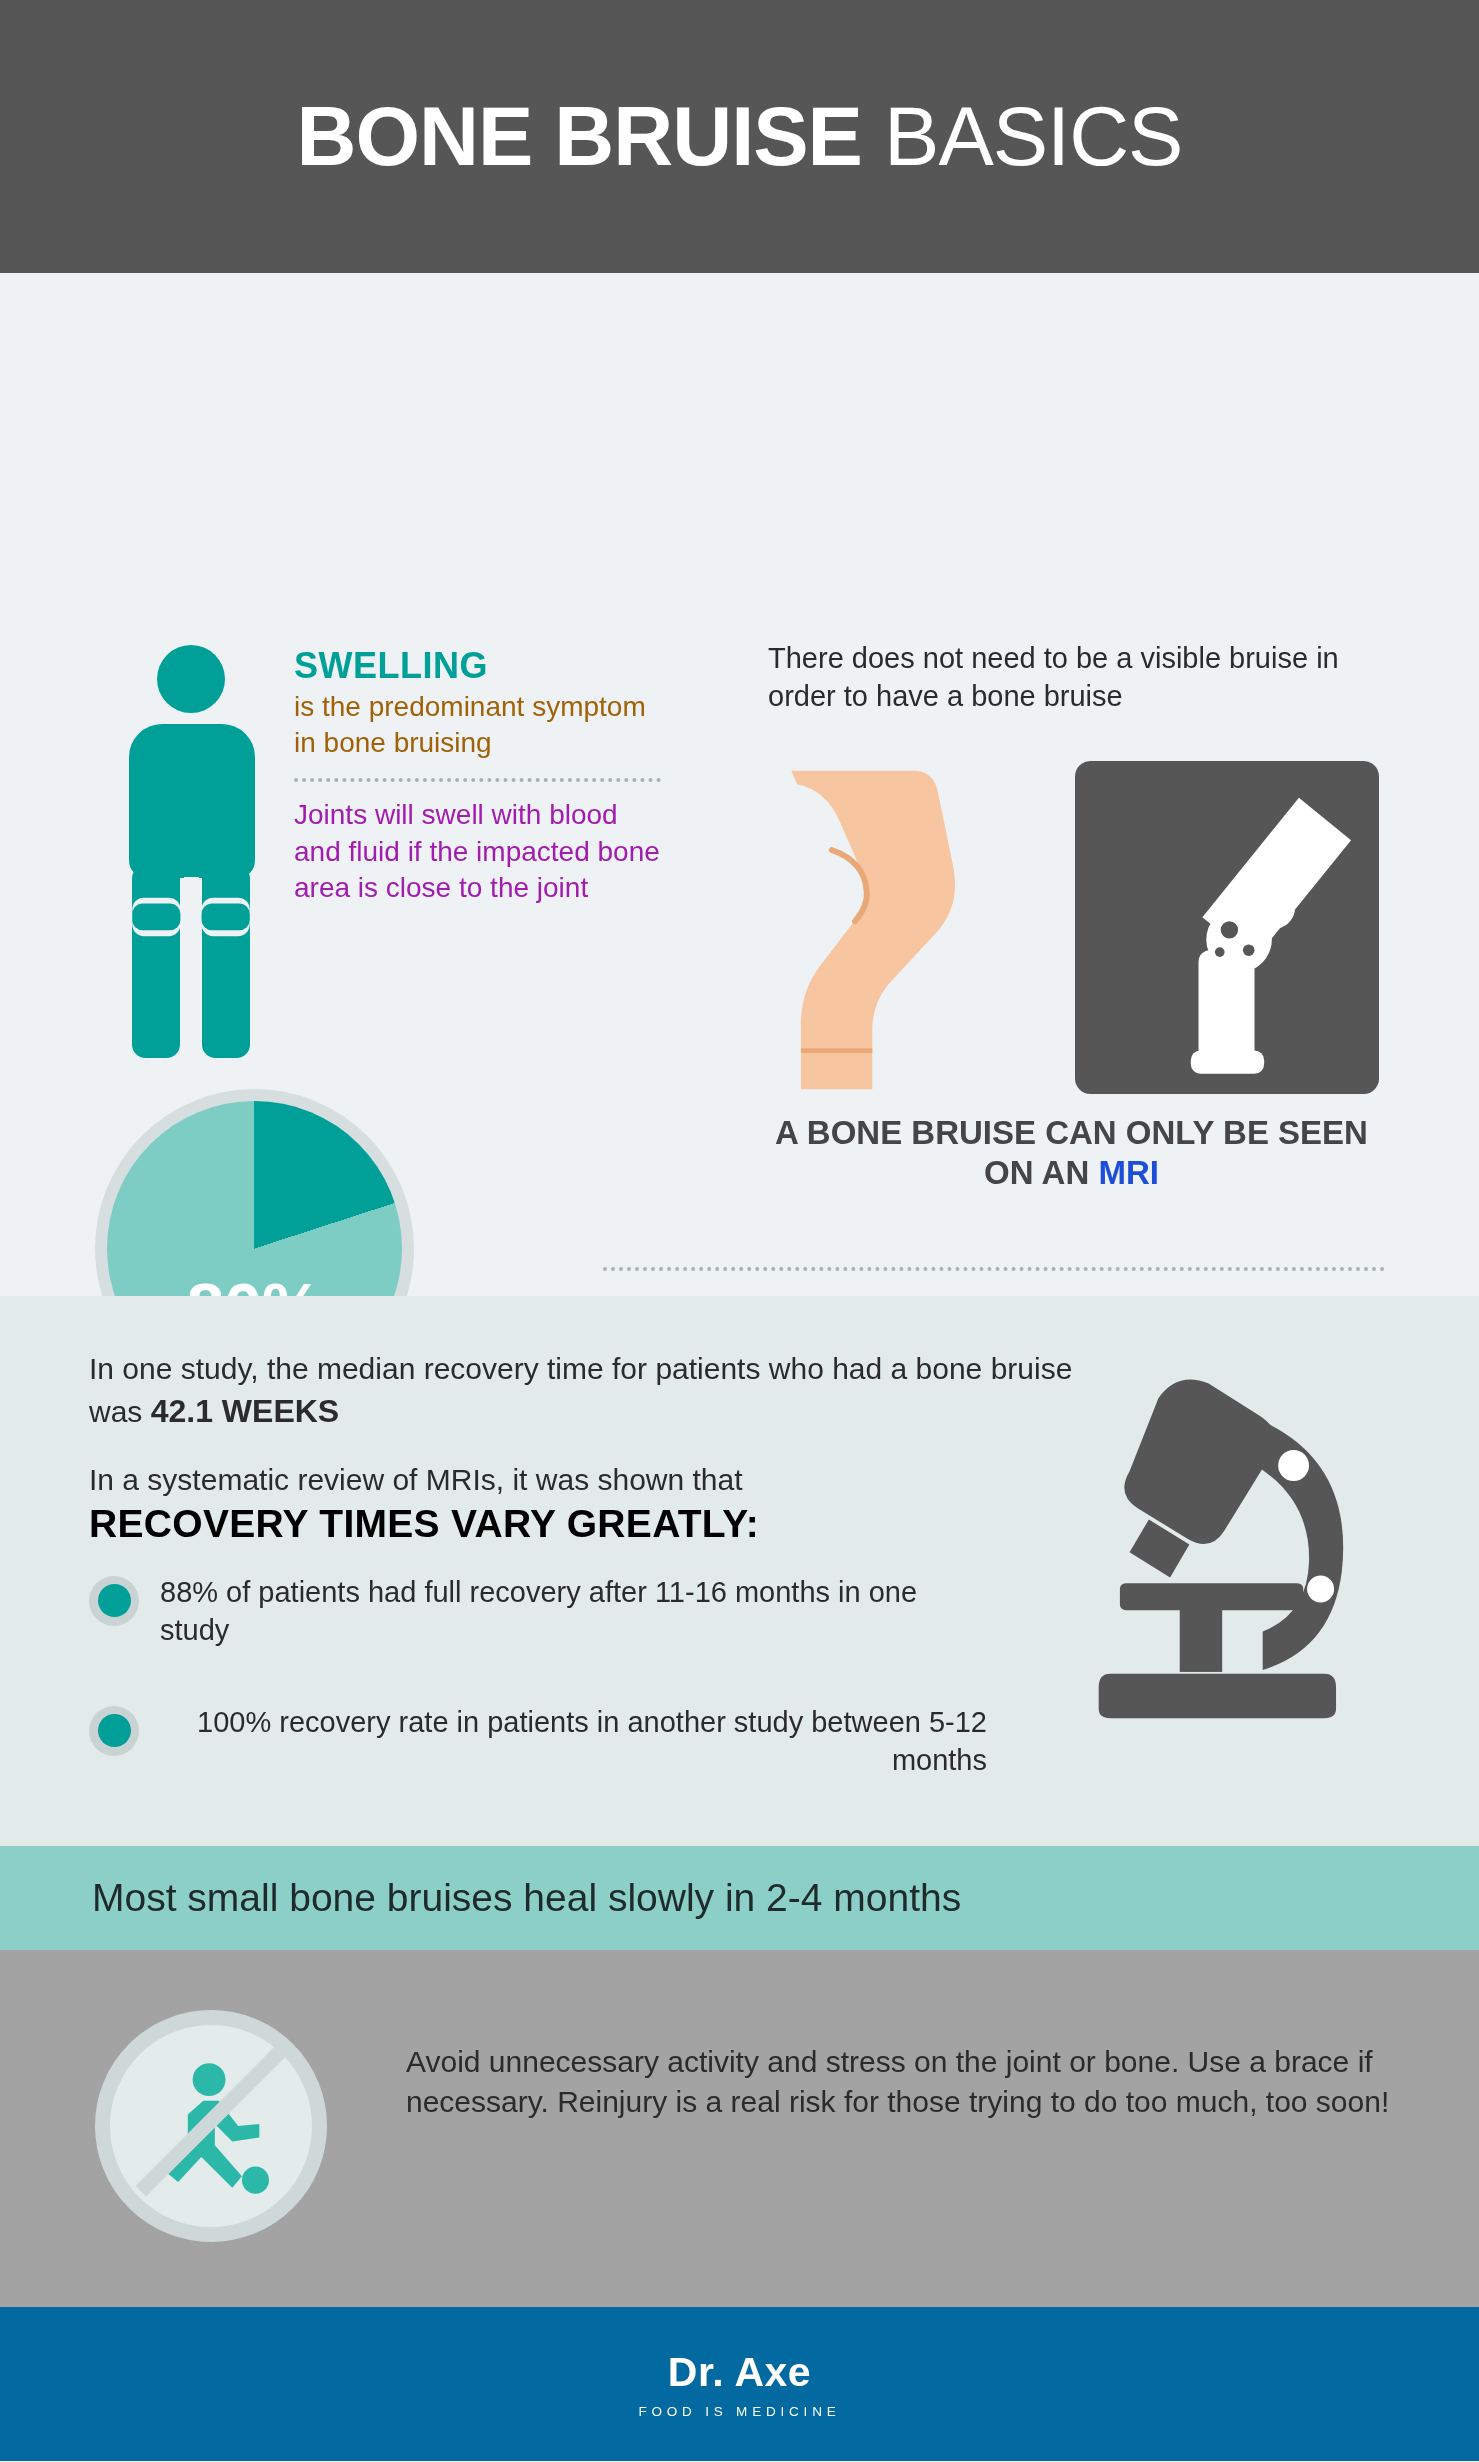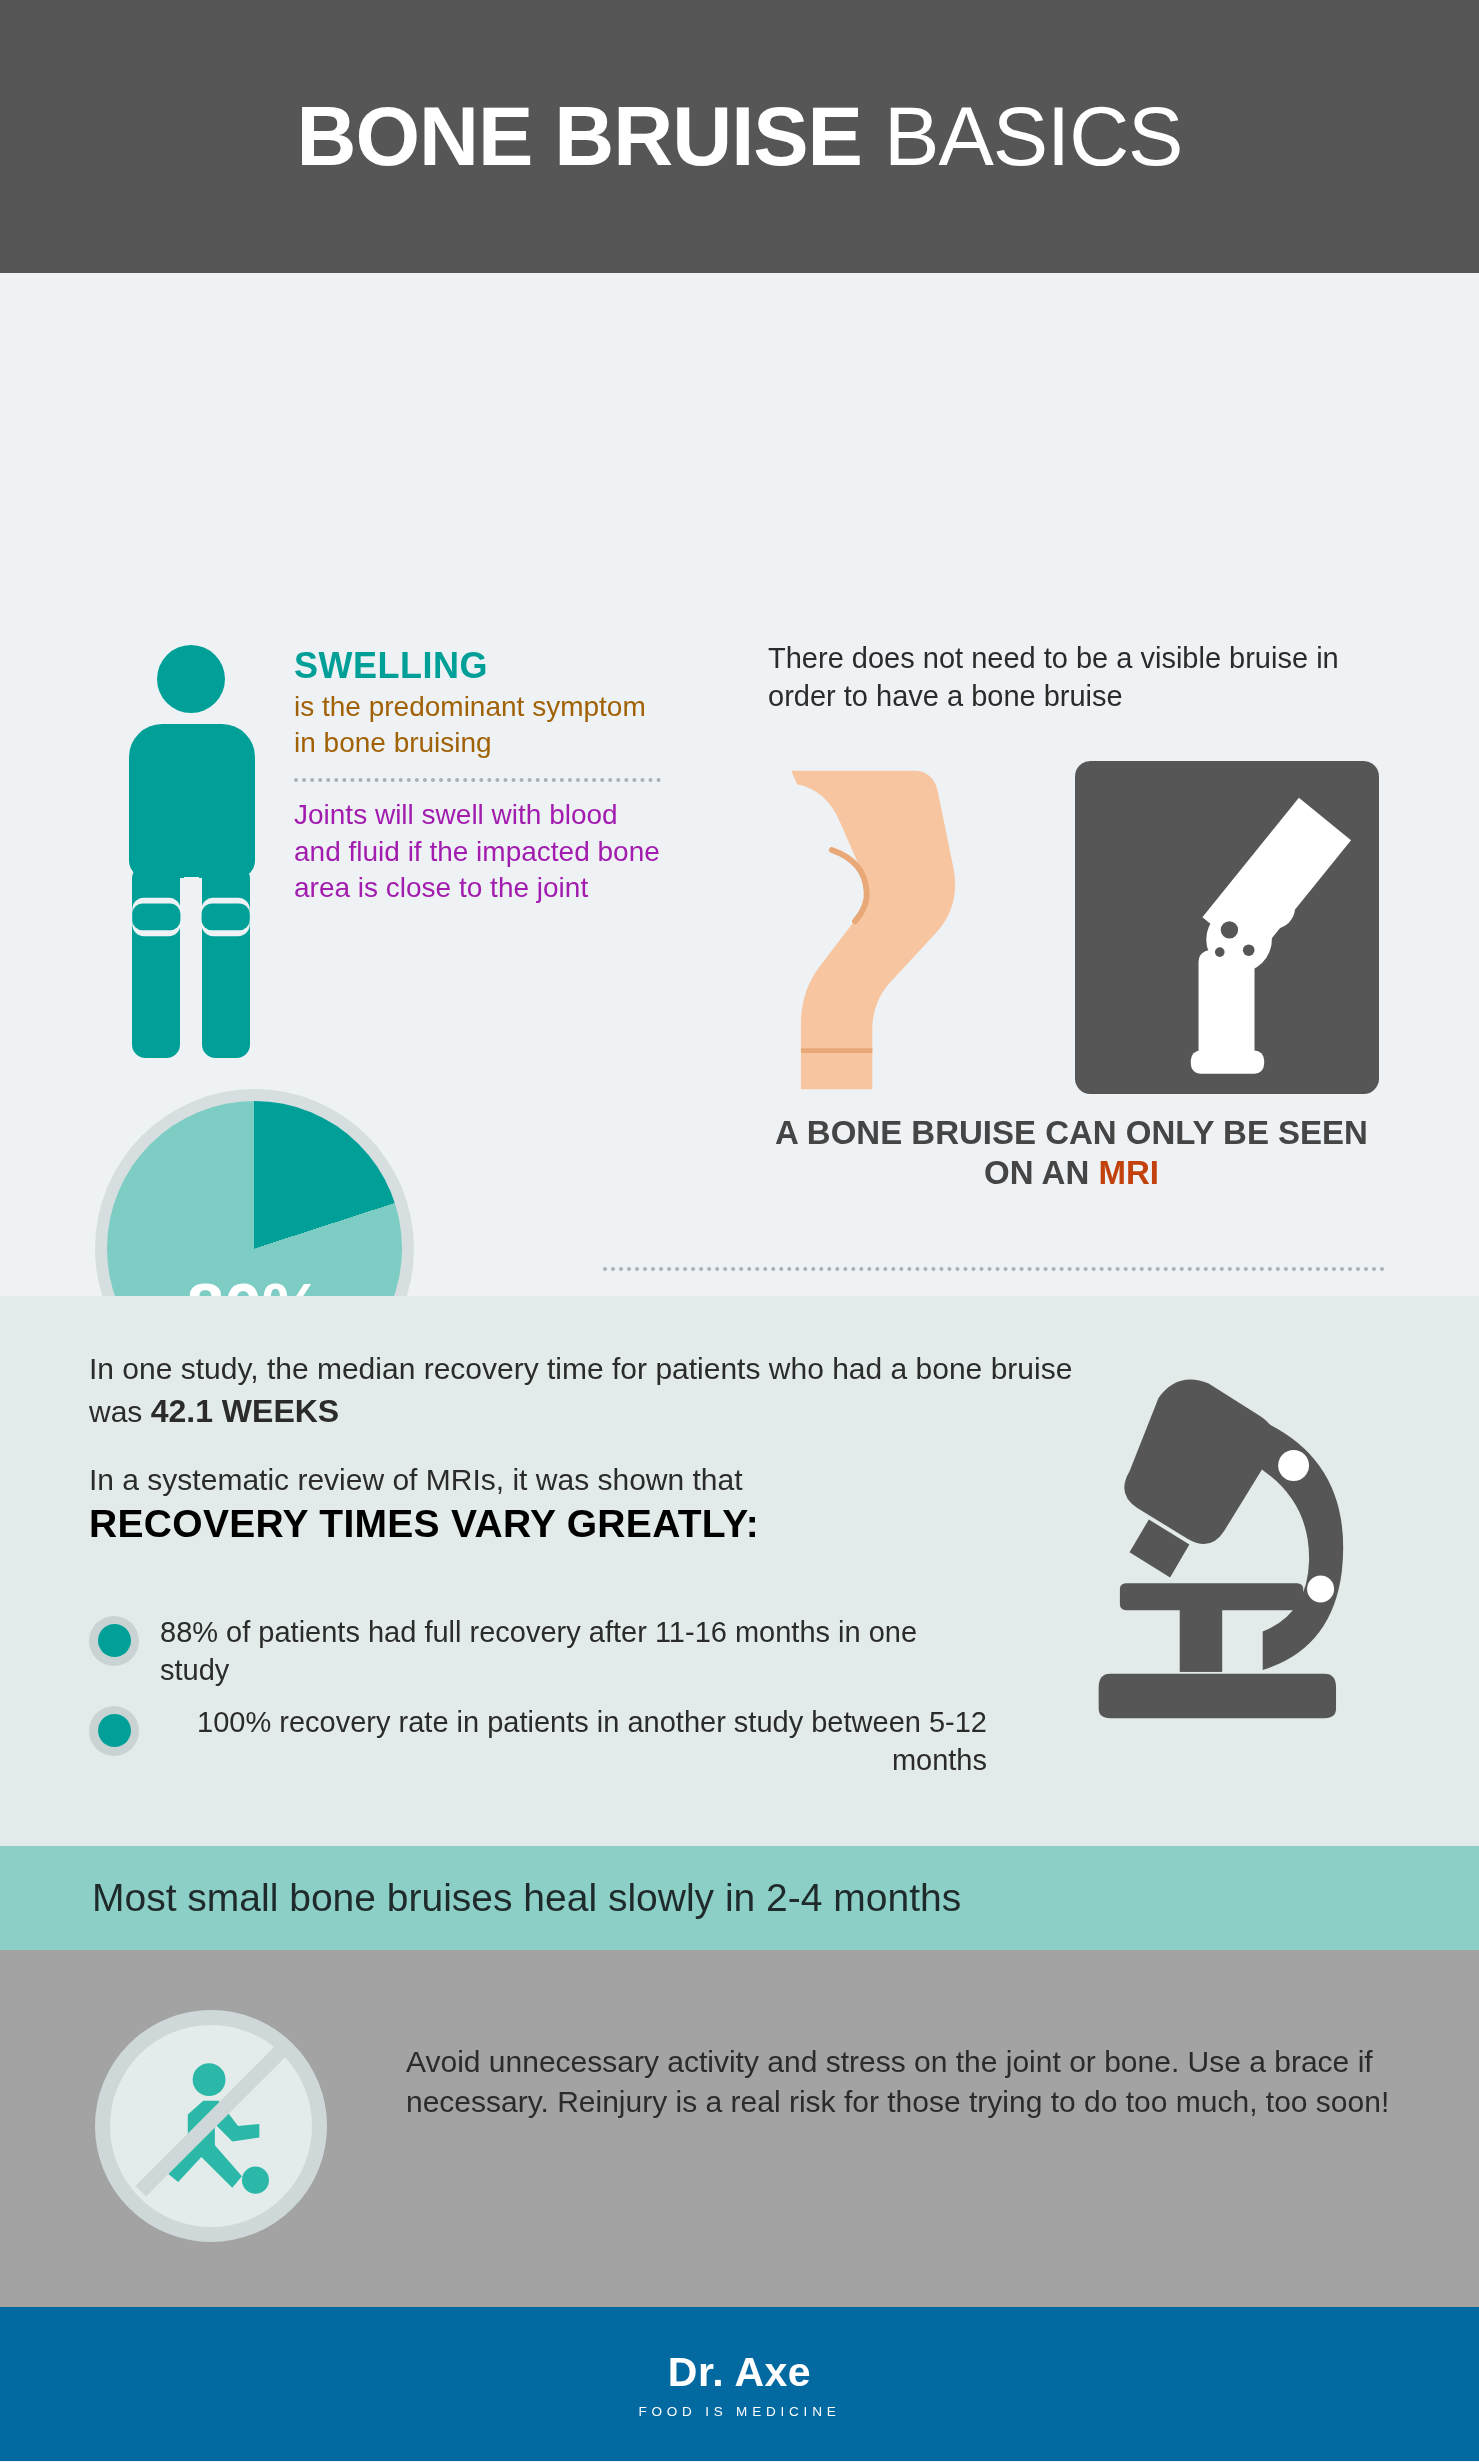--- a/index.html
+++ b/index.html
@@ -145,21 +145,21 @@
     position: absolute;
     left: 753px;
     top: 840px;
     width: 637px;
     text-align: center;
     font-size: 33px;
     font-weight: bold;
     line-height: 1.2;
     color: #454545;
   }
-  .mri-caption .teal { color: #c2410c; }
+  .mri-caption .teal { color: #1d4ed8; }
 
   
   .pie-wrap {
     position: absolute;
     left: 95px;
     top: 816px;
     width: 319px;
     height: 319px;
   }
   .pie-ring {
@@ -244,21 +244,21 @@
     color: #000000;
     letter-spacing: 0.3px;
   }
   .bullet {
     position: absolute;
     left: 89px;
     width: 898px;
     display: flex;
     align-items: flex-start;
   }
-  .b1 { top: 278px; margin-top: 40px; }
+  .b1 { top: 278px; }
   .b2 { top: 408px; text-align: right; }
   .bullet .dot-outer {
     flex: 0 0 auto;
     width: 50px; height: 50px;
     border-radius: 50%;
     background: #c9d3d4;
     display: flex;
     align-items: center;
     justify-content: center;
     margin-right: 21px;

